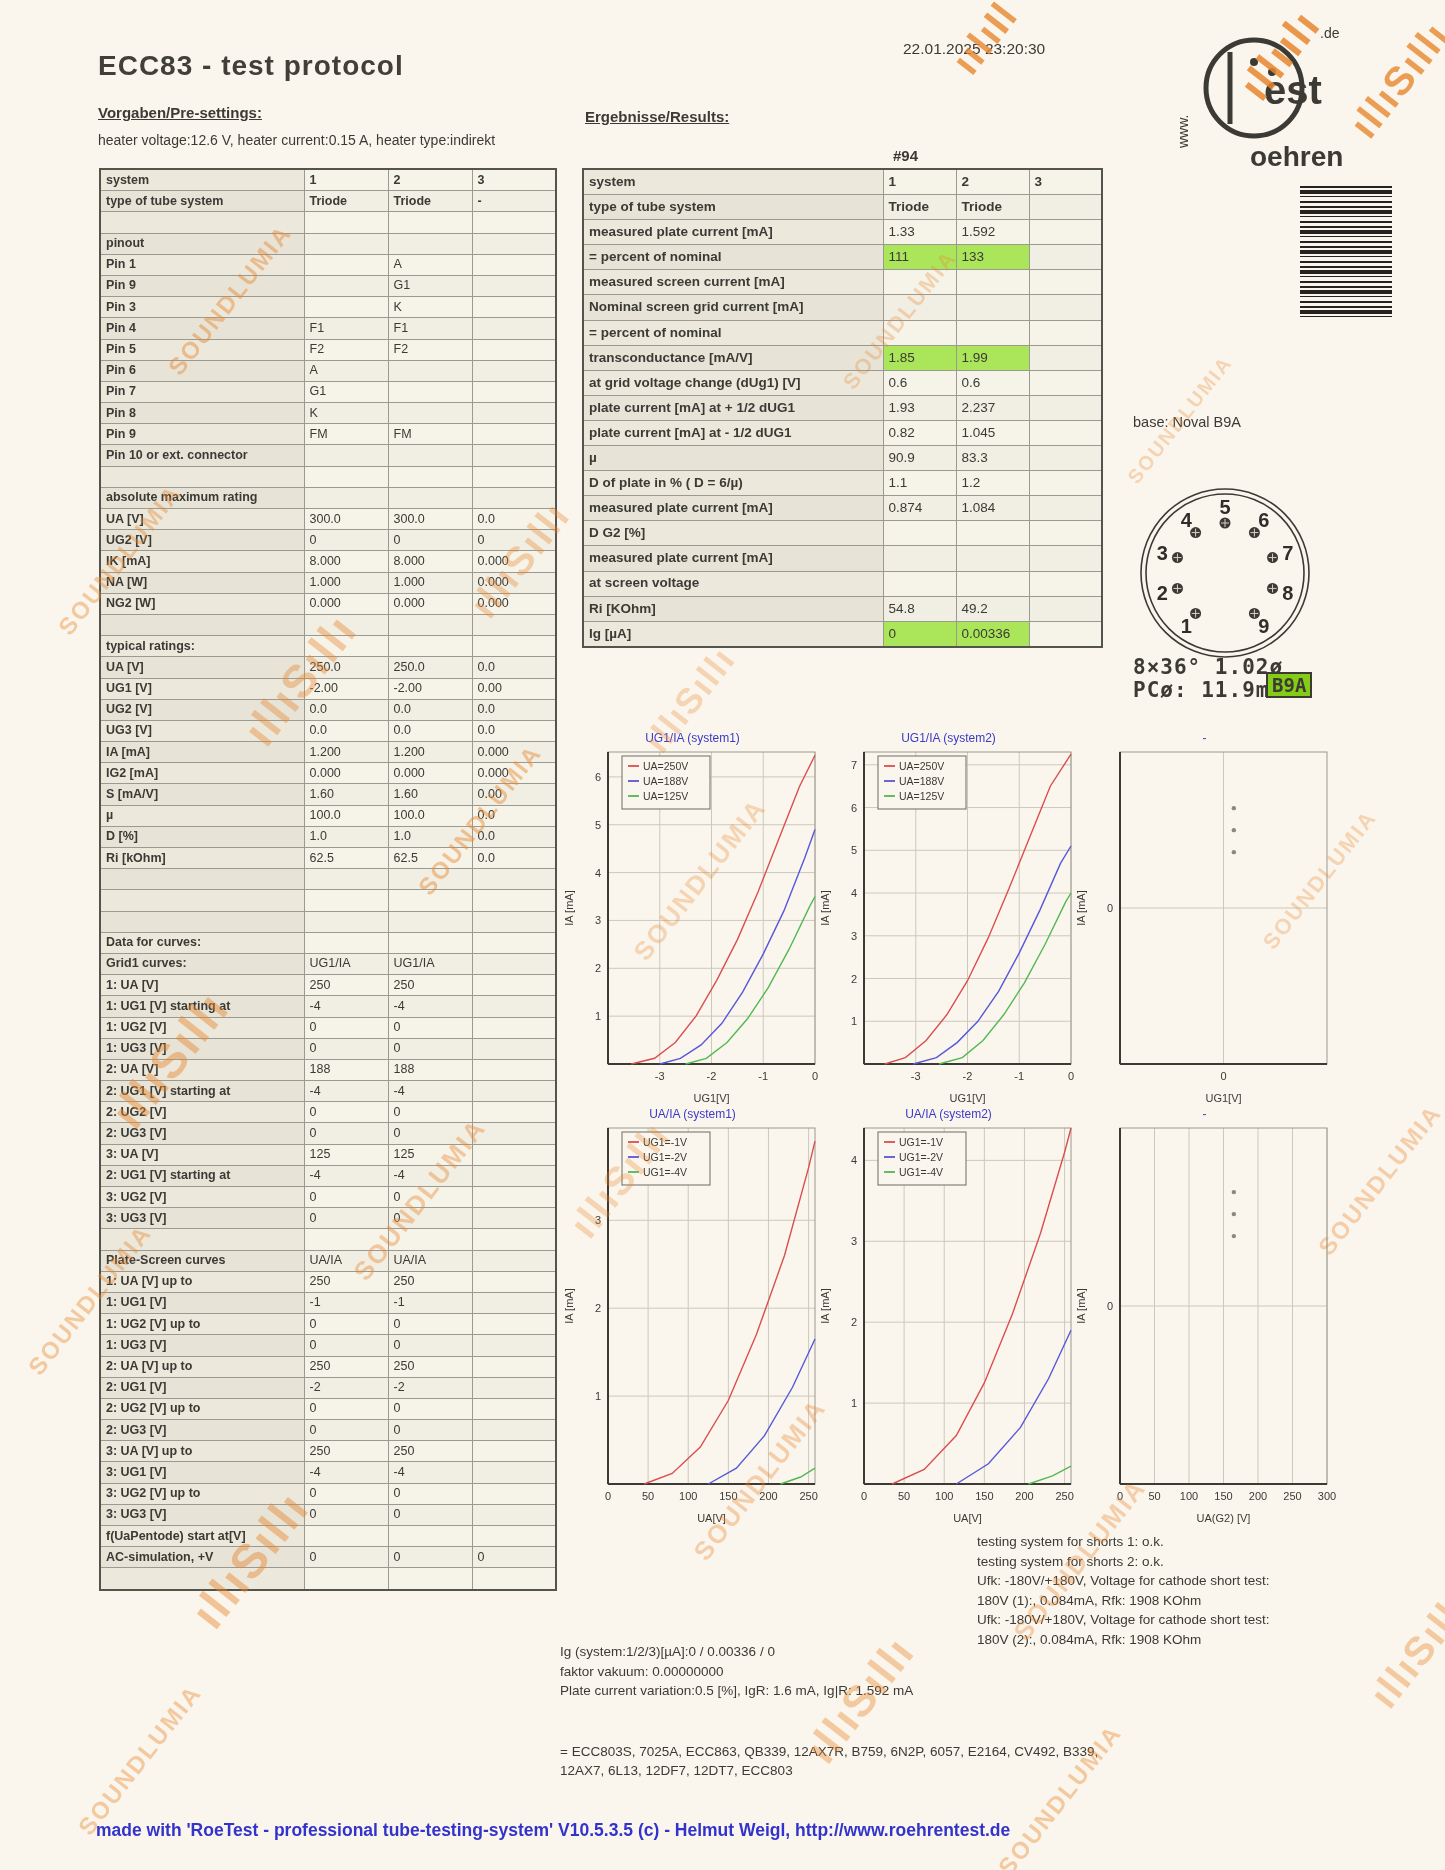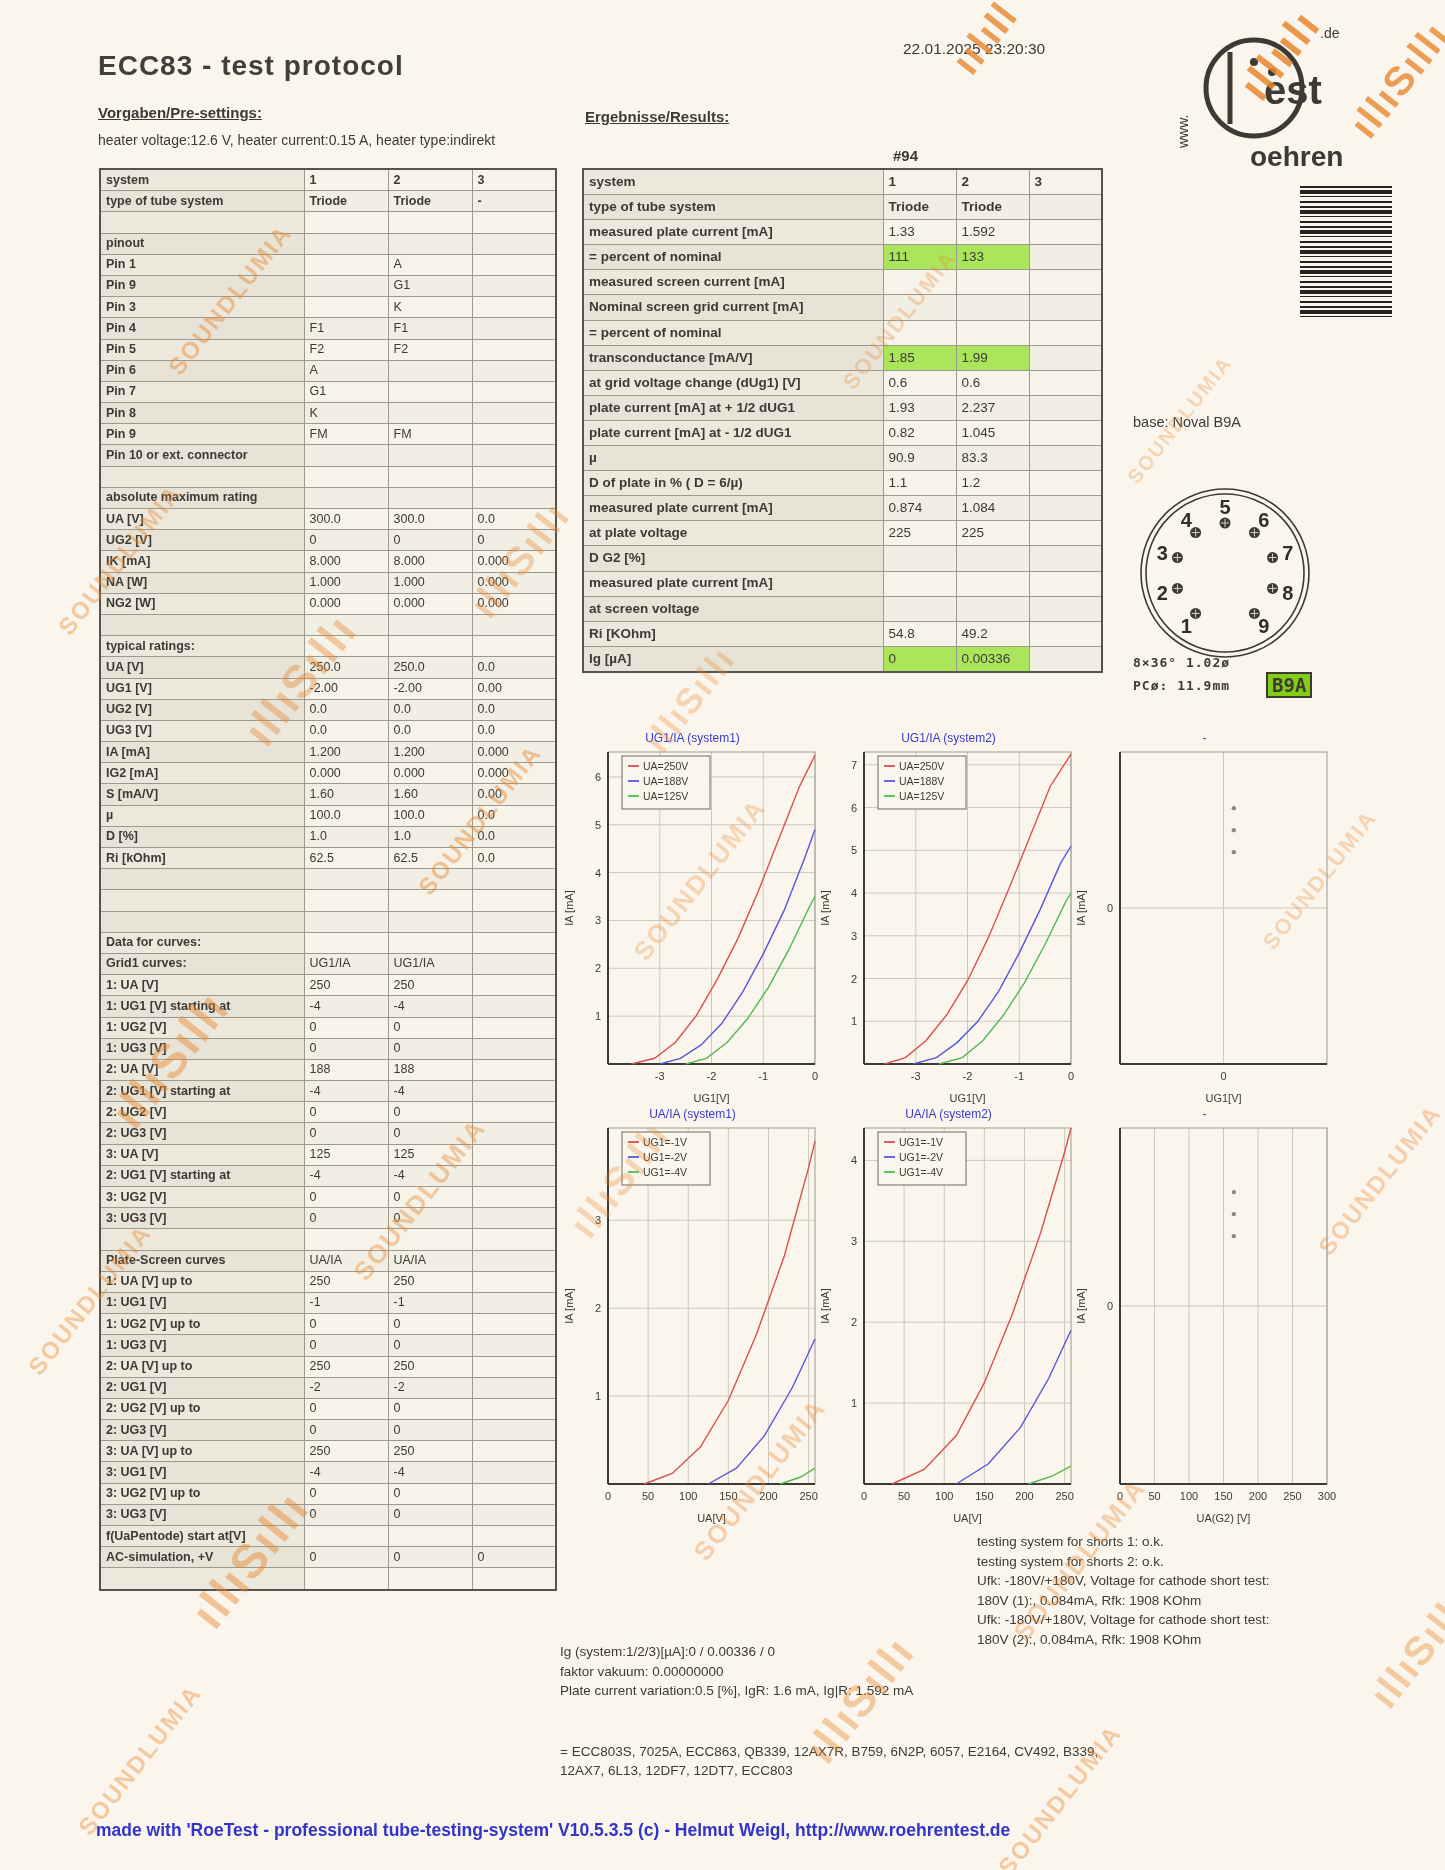--- a/index.html
+++ b/index.html
@@ -34,21 +34,21 @@
   .pbox{fill:none;stroke:#9a988e;stroke-width:1;}
   .axis{stroke:#3b3a35;stroke-width:2;}
   .tick{font-size:11px;fill:#3b3a35;}
   .ctitle{font-size:12px;fill:#3a3ac8;}
   .lgbox{fill:#fbf6ed;stroke:#6b6a62;stroke-width:1;}
   .lgtext{font-size:10.5px;fill:#3b3a35;}
   .sock{fill:none;stroke:#3b3a35;stroke-width:1.6;}
   .pinnum{font-size:20px;font-weight:bold;fill:#2f2e2a;}
   .base-label{left:1133px;top:414px;font-size:14.5px;}
   .socket-wrap{left:1130px;top:480px;width:190px;height:190px;}
-  .mono{font-family:"DejaVu Sans Mono",monospace;font-weight:bold;font-size:13px;letter-spacing:1px;}
+  .mono{font-family:"DejaVu Sans Mono",monospace;font-weight:bold;font-size:21px;letter-spacing:1px;}
   .mono1{left:1133px;top:655px;}
   .mono2{left:1133px;top:678px;}
   .badge{left:1266px;top:672px;border:2px solid #3b3a35;padding:0 4px;
          font-family:"DejaVu Sans Mono",monospace;font-weight:bold;font-size:19px;background:#84cc16;}
   .note{font-size:13.5px;line-height:19.5px;}
   #noteL{left:560px;top:1532px;}
   #noteR{left:977px;top:1532px;}
   #noteIg{left:560px;top:1642px;}
   #equiv{left:560px;top:1742px;width:620px;font-size:13.5px;line-height:19px;}
   .footer{left:96px;top:1820px;font-size:17.5px;font-weight:bold;color:#3233cb;}
@@ -582,26 +582,20 @@
         <tr>
           <td class="lbl">D of plate in % ( D = 6/µ)</td>
           <td>1.1</td>
           <td>1.2</td>
           <td></td>
         </tr>
         <tr>
           <td class="lbl">measured plate current [mA]</td>
           <td>0.874</td>
           <td>1.084</td>
-          <td></td>
-        </tr>
-        <tr>
-          <td class="lbl">at plate voltage</td>
-          <td>225</td>
-          <td>225</td>
           <td></td>
         </tr>
         <tr>
           <td class="lbl">D G2 [%]</td>
           <td></td>
           <td></td>
           <td></td>
         </tr>
         <tr>
           <td class="lbl">measured plate current [mA]</td>

